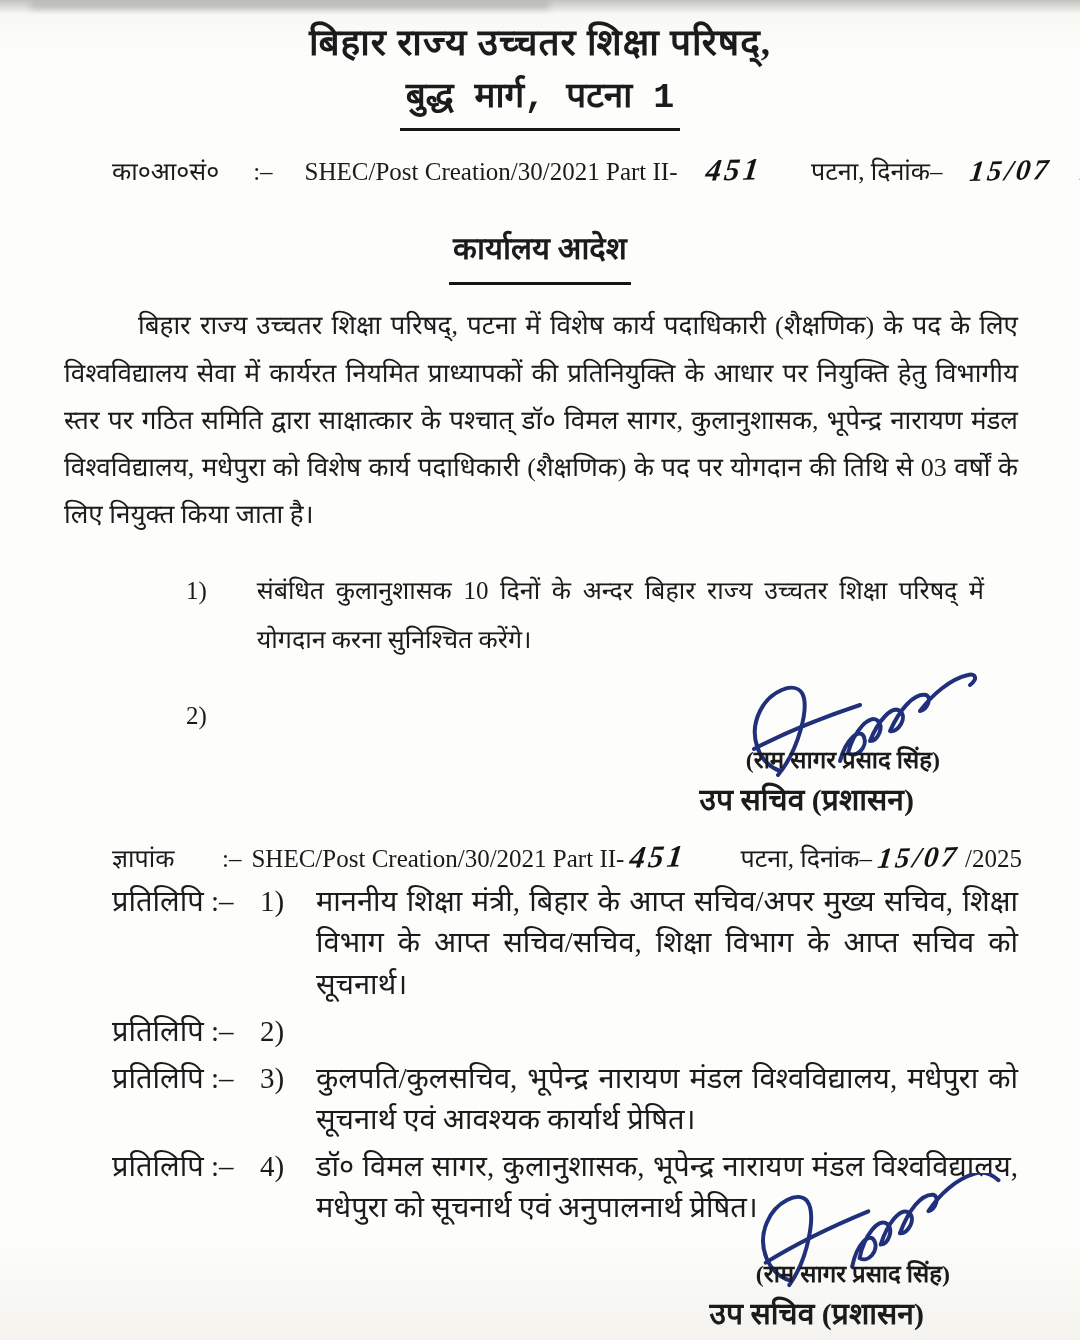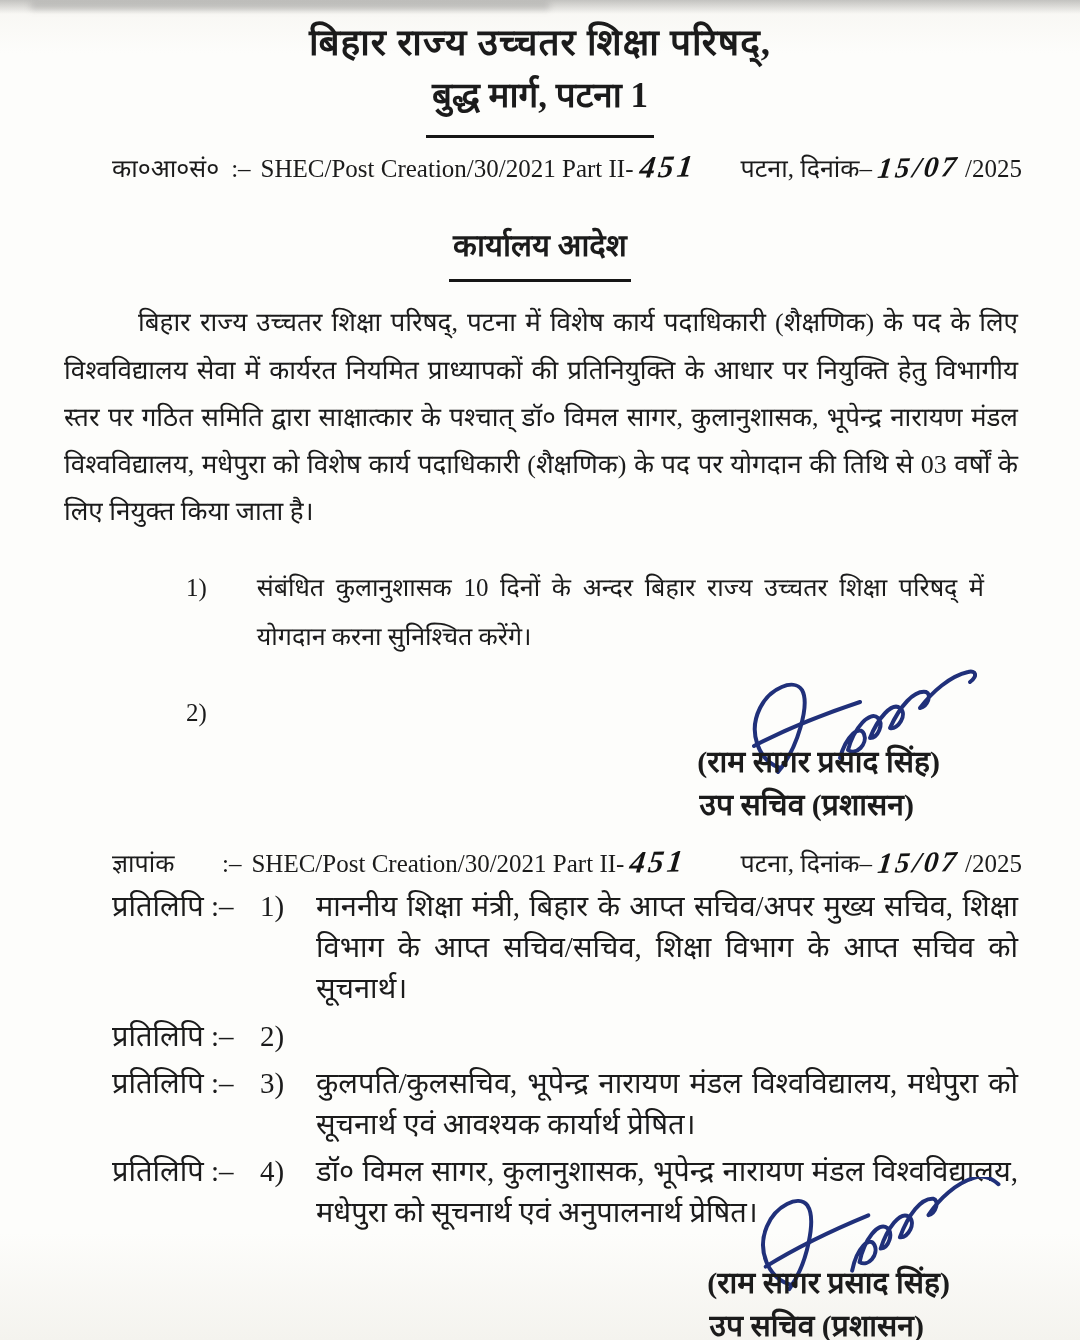--- a/index.html
+++ b/index.html
@@ -20,26 +20,26 @@
   }
   .scan-smudge{
     position:absolute;top:2px;left:30px;width:520px;height:8px;
     background:rgba(90,90,90,.22);filter:blur(3px);border-radius:4px;
     pointer-events:none;
   }
 
   .title-block{padding-top:18px;text-align:center;line-height:1.35;}
   .org-name{font-size:37px;font-weight:700;letter-spacing:1px;}
   .org-address{font-size:35px;font-weight:700;margin-top:4px;}
-  .org-address .u{border-bottom:3px solid #161616;padding:0 6px 20px;}
+  .org-address .u{border-bottom:3px solid #161616;padding:0 6px 10px;font-family:Liberation Mono, monospace;}
 
   .ref-line{
     display:flex;align-items:baseline;
     margin:30px 58px 0 112px;
-    font-size:25px;white-space:nowrap;
+    font-size:25px;white-space:nowrap;gap:22px;
   }
   .ref-line .spacer{flex:1;}
 
   .hand{
     display:inline-block;
     font-style:italic;font-weight:600;
     font-size:31px;letter-spacing:3px;
     transform:skewX(-8deg) rotate(-1.5deg);
     margin:0 6px;color:#141414;
   }
@@ -68,21 +68,21 @@
 
   .sign-area{
     position:relative;
     display:flex;flex-direction:column;align-items:flex-end;
     padding-right:140px;margin-top:4px;
   }
   .sign-area .sig-svg{
     position:absolute;right:84px;top:-78px;
     pointer-events:none;
   }
-  .sig-name{font-size:30px;font-weight:600;line-height:1.3;position:relative;z-index:2;}
+  .sig-name{font-size:24px;font-weight:600;line-height:1.3;position:relative;z-index:2;}
   .sig-desig{font-size:30px;font-weight:600;margin-top:2px;padding-right:26px;}
 
   .memo-line{
     display:flex;align-items:baseline;
     margin:20px 58px 0 112px;
     font-size:25px;white-space:nowrap;
   }
   .memo-label{display:inline-block;min-width:96px;}
   .memo-line .spacer{flex:1;}
 

